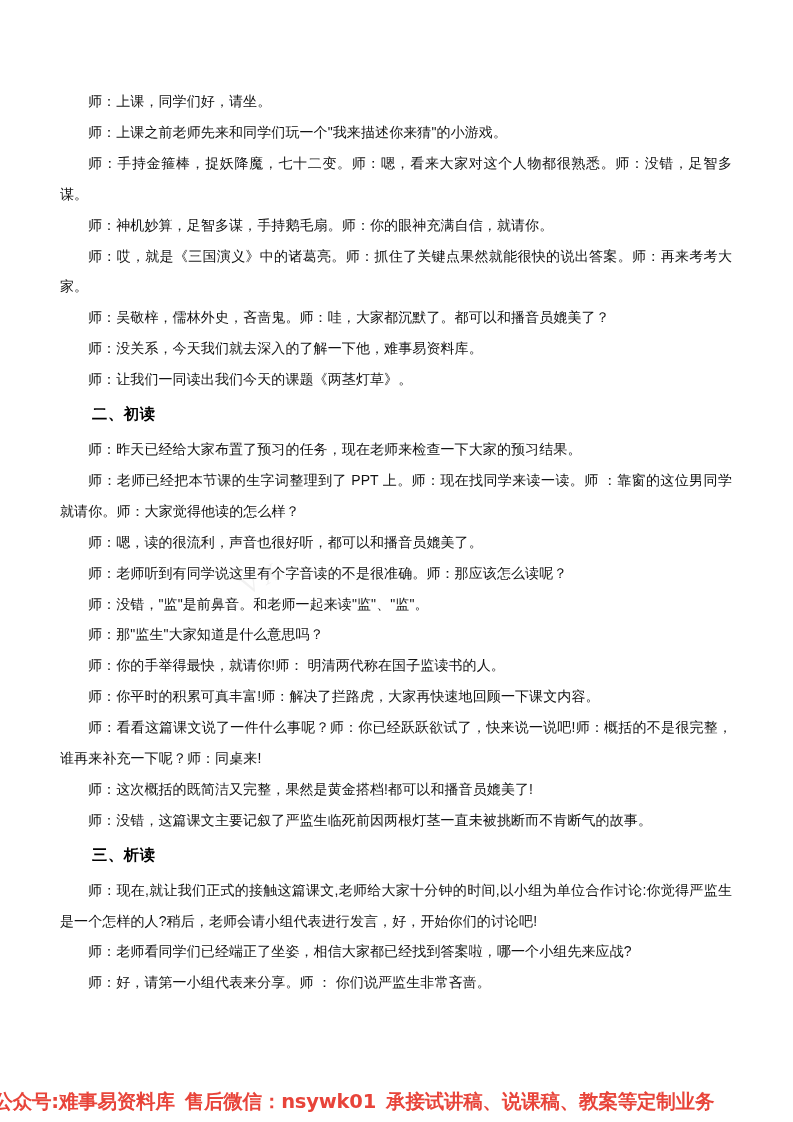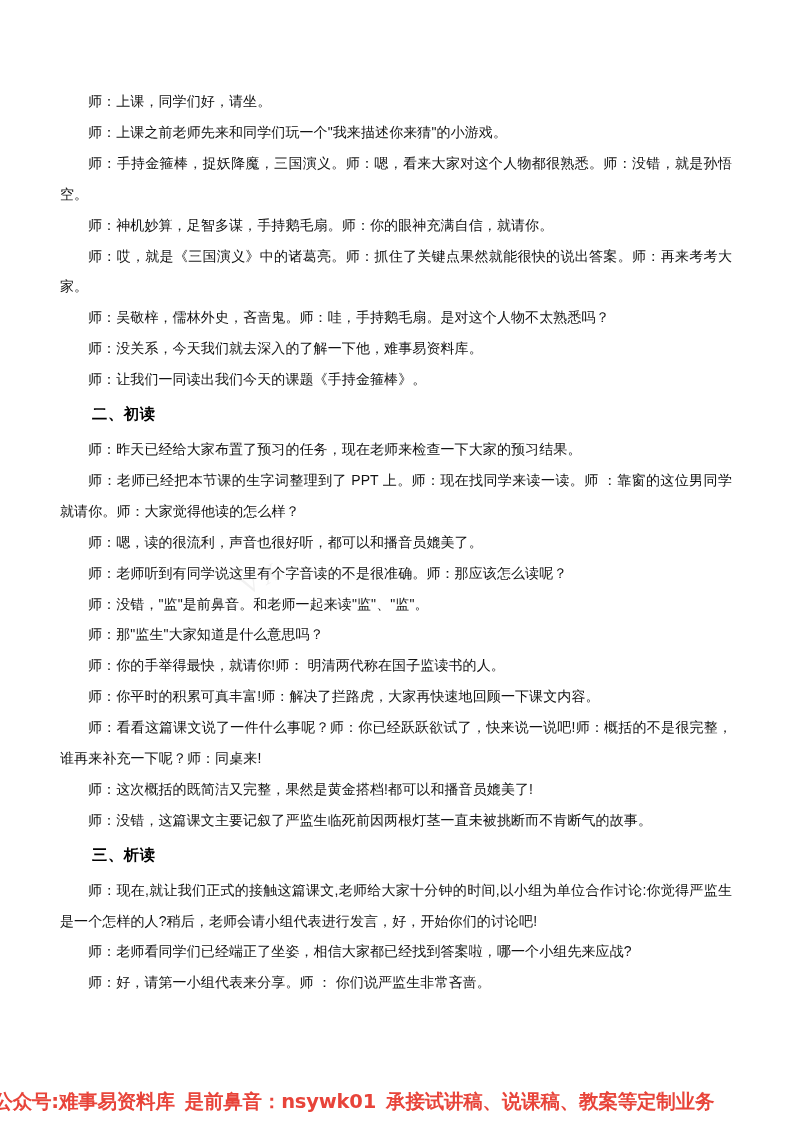--- a/index.html
+++ b/index.html
@@ -89,43 +89,43 @@
 
 <div id="page">
 
   <div id="watermark">
     <span>VX</span>
   </div>
 
   <div id="doc-body">
       <p class="para">师：上课，同学们好，请坐。</p>
       <p class="para">师：上课之前老师先来和同学们玩一个"我来描述你来猜"的小游戏。</p>
-      <p class="para">师：手持金箍棒，捉妖降魔，三国演义。师：嗯，看来大家对这个人物都很熟悉。师：没错，就是孙悟空。</p>
+      <p class="para">师：手持金箍棒，捉妖降魔，七十二变。师：嗯，看来大家对这个人物都很熟悉。师：没错，足智多谋。</p>
       <p class="para">师：神机妙算，足智多谋，手持鹅毛扇。师：你的眼神充满自信，就请你。</p>
       <p class="para">师：哎，就是《三国演义》中的诸葛亮。师：抓住了关键点果然就能很快的说出答案。师：再来考考大家。</p>
-      <p class="para">师：吴敬梓，儒林外史，吝啬鬼。师：哇，手持鹅毛扇。是对这个人物不太熟悉吗？</p>
+      <p class="para">师：吴敬梓，儒林外史，吝啬鬼。师：哇，大家都沉默了。都可以和播音员媲美了？</p>
       <p class="para">师：没关系，今天我们就去深入的了解一下他，难事易资料库。</p>
-      <p class="para">师：让我们一同读出我们今天的课题《手持金箍棒》。</p>
+      <p class="para">师：让我们一同读出我们今天的课题《两茎灯草》。</p>
       <p class="heading">二、初读</p>
       <p class="para">师：昨天已经给大家布置了预习的任务，现在老师来检查一下大家的预习结果。</p>
       <p class="para">师：老师已经把本节课的生字词整理到了 PPT 上。师：现在找同学来读一读。师 ：靠窗的这位男同学就请你。师：大家觉得他读的怎么样？</p>
       <p class="para">师：嗯，读的很流利，声音也很好听，都可以和播音员媲美了。</p>
       <p class="para">师：老师听到有同学说这里有个字音读的不是很准确。师：那应该怎么读呢？</p>
       <p class="para">师：没错，"监"是前鼻音。和老师一起来读"监"、"监"。</p>
       <p class="para">师：那"监生"大家知道是什么意思吗？</p>
       <p class="para">师：你的手举得最快，就请你!师： 明清两代称在国子监读书的人。</p>
       <p class="para">师：你平时的积累可真丰富!师：解决了拦路虎，大家再快速地回顾一下课文内容。</p>
       <p class="para">师：看看这篇课文说了一件什么事呢？师：你已经跃跃欲试了，快来说一说吧!师：概括的不是很完整，谁再来补充一下呢？师：同桌来!</p>
       <p class="para">师：这次概括的既简洁又完整，果然是黄金搭档!都可以和播音员媲美了!</p>
       <p class="para">师：没错，这篇课文主要记叙了严监生临死前因两根灯茎一直未被挑断而不肯断气的故事。</p>
       <p class="heading">三、析读</p>
       <p class="para">师：现在,就让我们正式的接触这篇课文,老师给大家十分钟的时间,以小组为单位合作讨论:你觉得严监生是一个怎样的人?稍后，老师会请小组代表进行发言，好，开始你们的讨论吧!</p>
       <p class="para">师：老师看同学们已经端正了坐姿，相信大家都已经找到答案啦，哪一个小组先来应战?</p>
       <p class="para">师：好，请第一小组代表来分享。师 ： 你们说严监生非常吝啬。</p>
     </div>
 
   <div id="footer-banner">
     <span class="ftxt seg">关注公众号:难事易资料库</span>
-    <span class="ftxt seg">是前鼻音：nsywk01</span>
+    <span class="ftxt seg">售后微信：nsywk01</span>
     <span class="ftxt seg">承接试讲稿、说课稿、教案等定制业务</span>
   </div>
 
 </div>
 
 </body></html>

